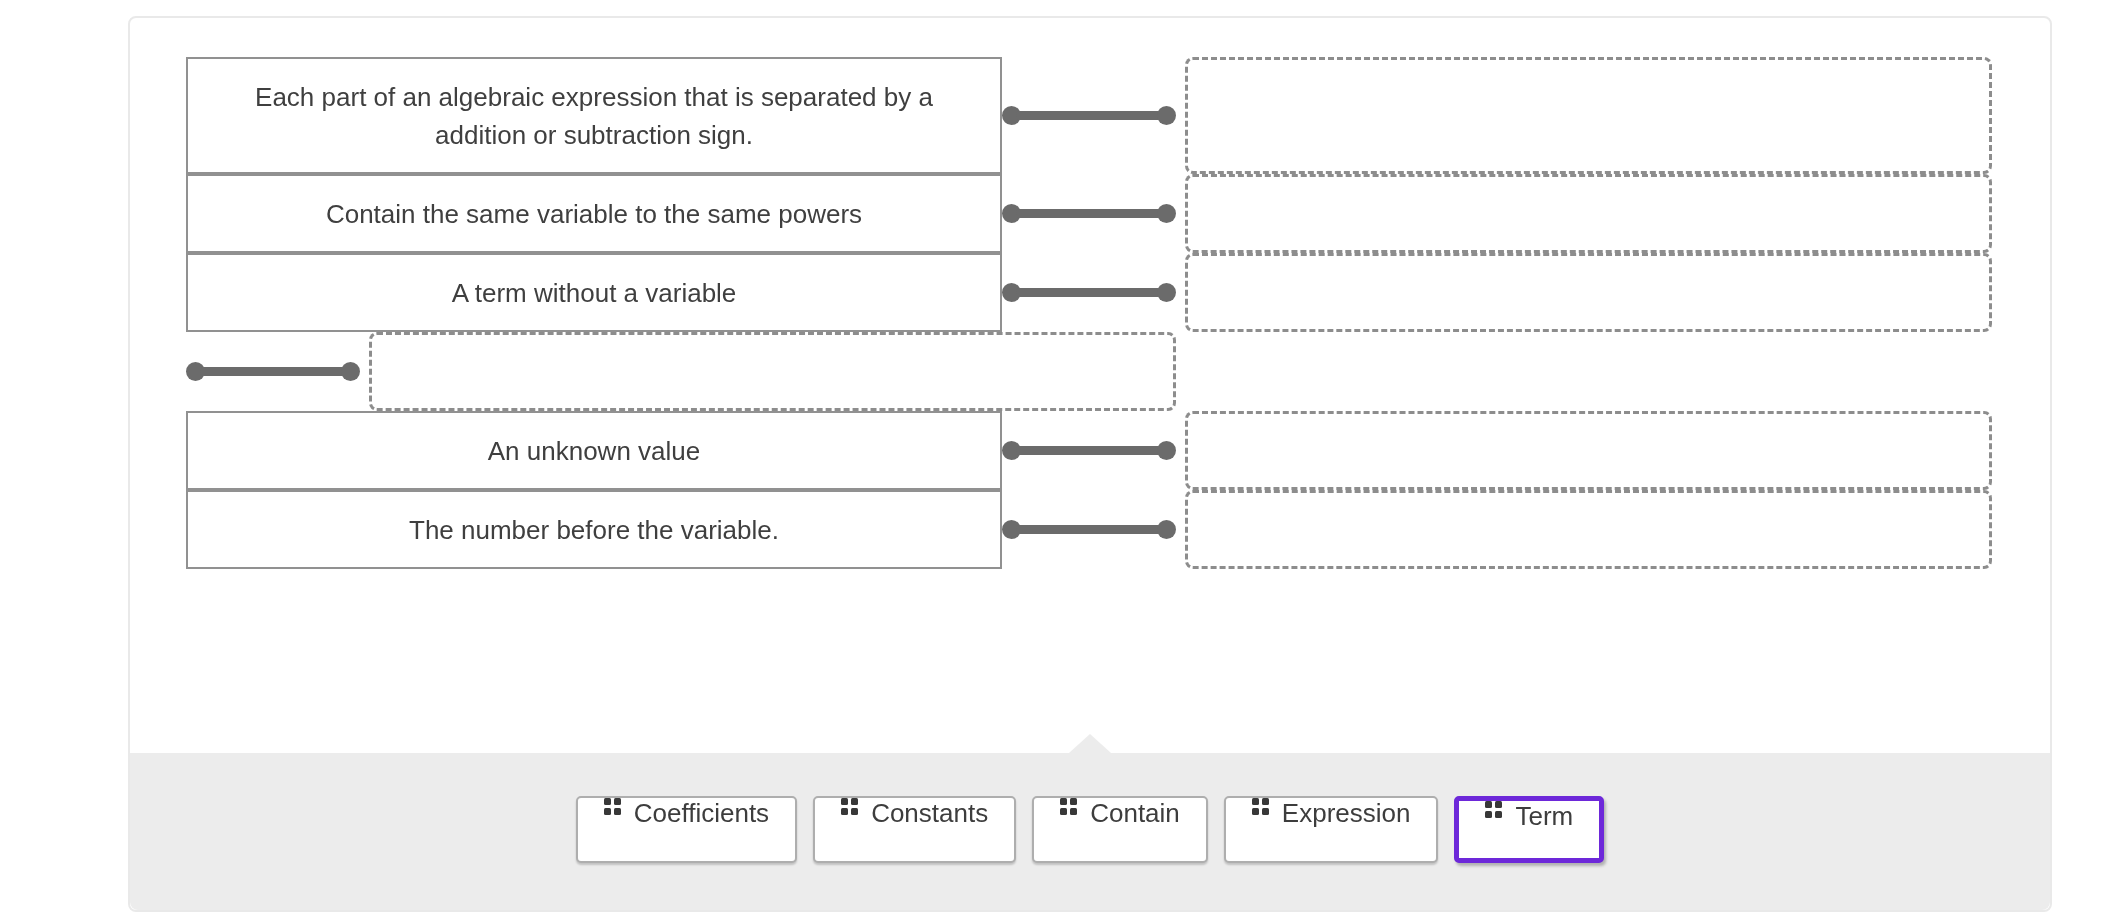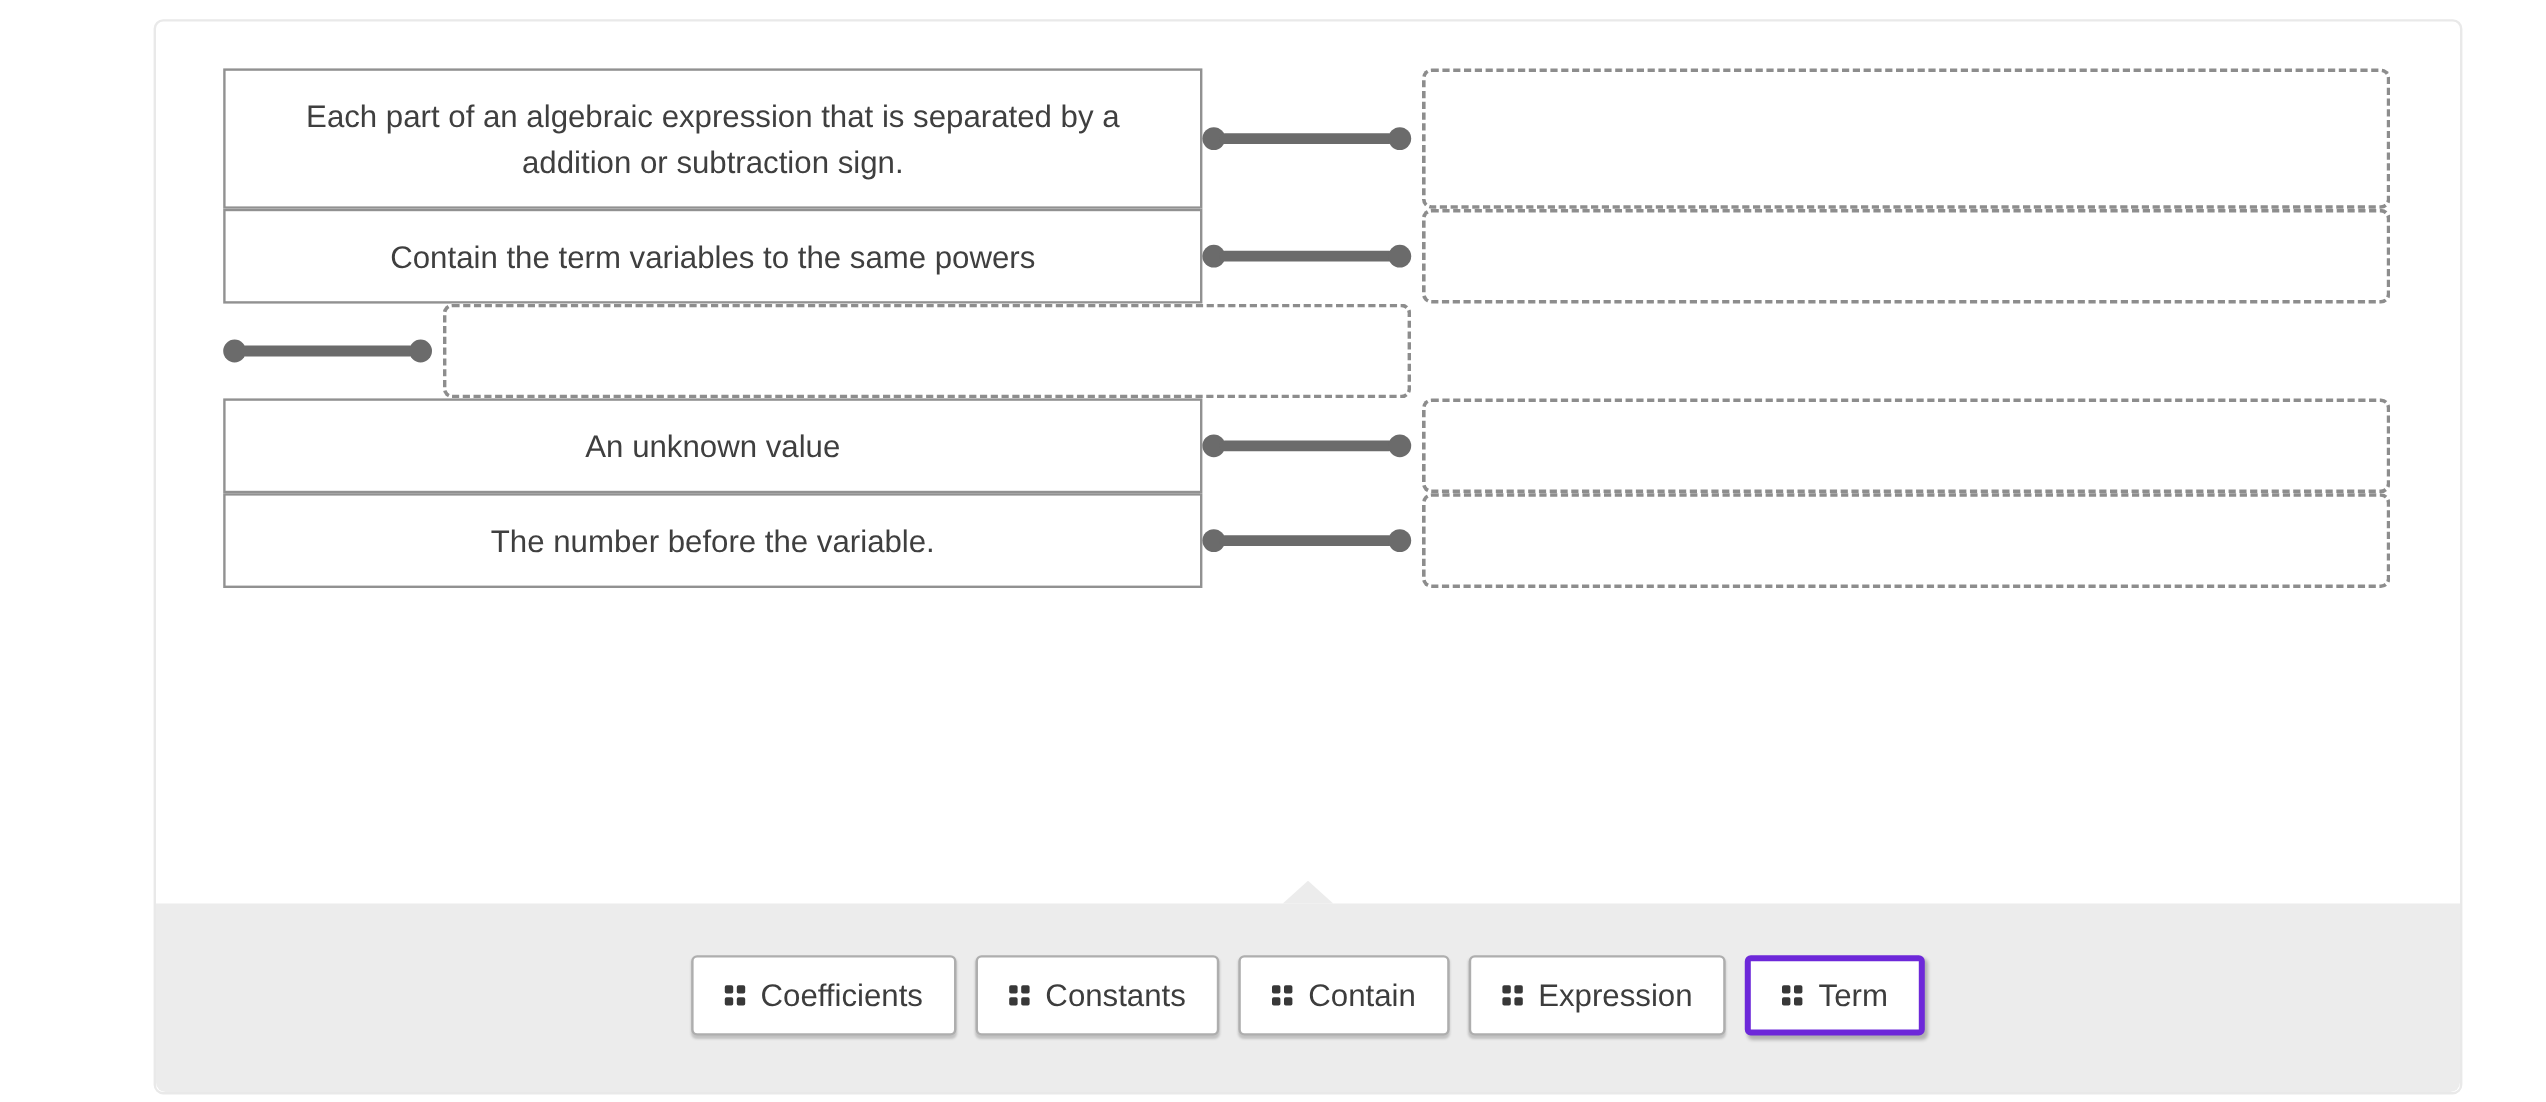--- a/index.html
+++ b/index.html
@@ -100,21 +100,20 @@
     border-right:21px solid transparent;
     border-bottom:19px solid #ececec;
   }
   .chip{
     height:67px;
     box-sizing:border-box;
     background:#ffffff;
     border:2px solid #aeaeae;
     border-radius:5px;
     display:flex;
-    align-items:center;
     gap:13px;
     padding:0 26px;
     font-size:26px;
     color:#3d3d3d;
     box-shadow:0 2px 2px rgba(0,0,0,0.18);
     cursor:grab;
   }
   .chip--active{
     border:5px solid #6d28d9;
     box-shadow:2px 3px 3px rgba(0,0,0,0.25);
@@ -146,30 +145,41 @@
       <div class="connector">
         <span class="dot"></span>
         <span class="bar"></span>
         <span class="dot"></span>
       </div>
       <div class="drop-zone"></div>
     </div>
 
     <div class="row">
       <div class="prompt-box">
-        <span>Contain the term variables to the same powers</span>
-      </div>
-      <div class="connector">
-        <span class="dot"></span>
-        <span class="bar"></span>
-        <span class="dot"></span>
-      </div>
-      <div class="drop-zone"></div>
-    </div>
-
+        <span>Contain the same variable to the same powers</span>
+      </div>
+      <div class="connector">
+        <span class="dot"></span>
+        <span class="bar"></span>
+        <span class="dot"></span>
+      </div>
+      <div class="drop-zone"></div>
+    </div>
+
+    <div class="row">
+      <div class="prompt-box">
+        <span>A term without a variable</span>
+      </div>
+      <div class="connector">
+        <span class="dot"></span>
+        <span class="bar"></span>
+        <span class="dot"></span>
+      </div>
+      <div class="drop-zone"></div>
+    </div>
 
     <div class="row">
       <div class="connector">
         <span class="dot"></span>
         <span class="bar"></span>
         <span class="dot"></span>
       </div>
       <div class="drop-zone"></div>
     </div>
 

